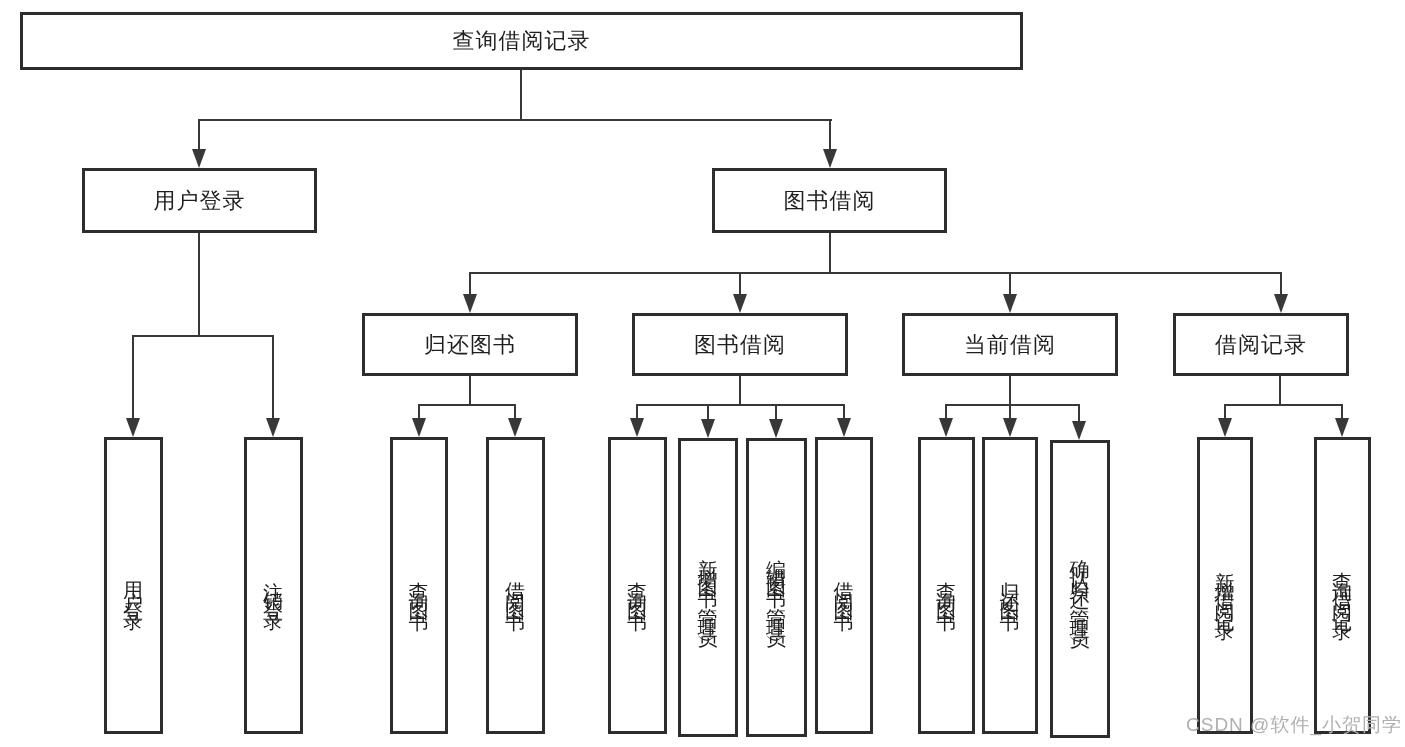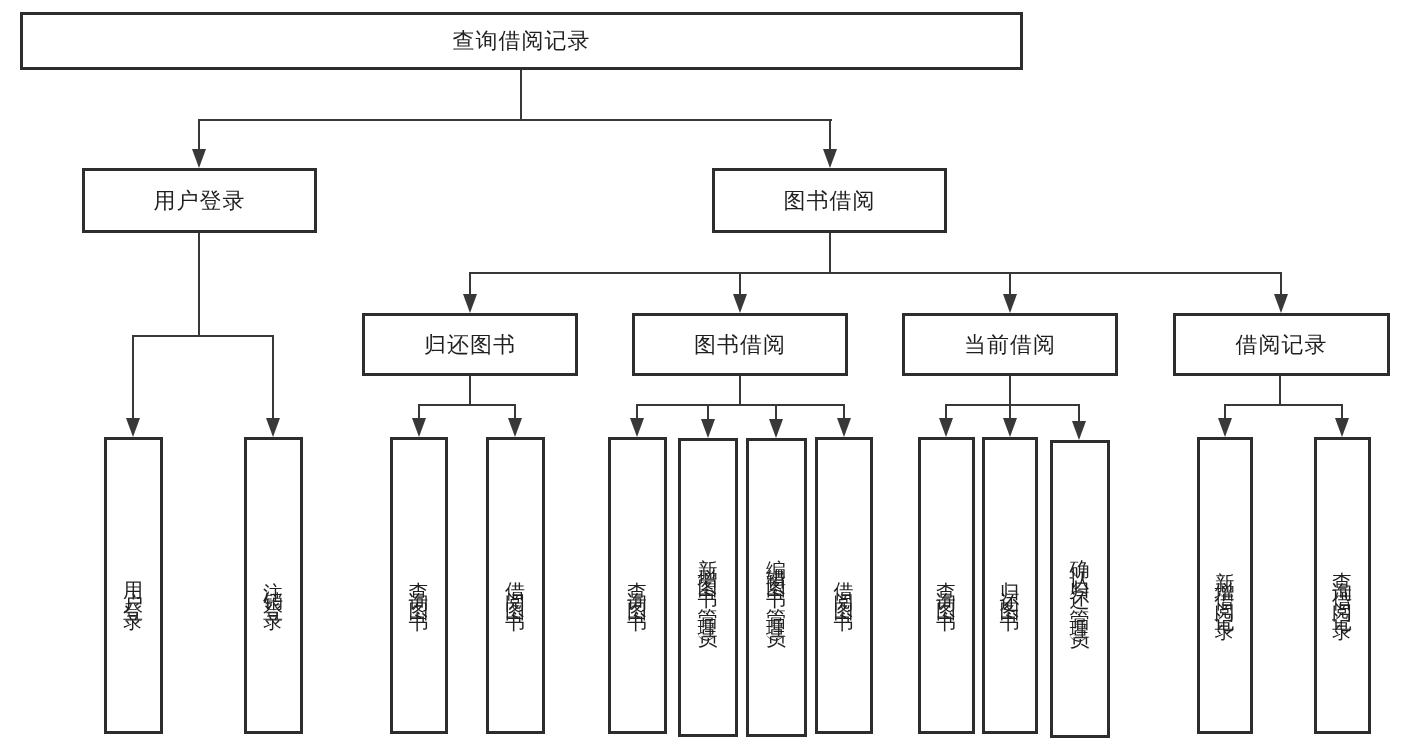--- a/index.html
+++ b/index.html
@@ -114,21 +114,21 @@
 
   <div class="node" style="left:362px; top:313px; width:216px; height:63px;">
     <span>归还图书</span>
   </div>
   <div class="node" style="left:902px; top:313px; width:216px; height:63px;">
     <span>当前借阅</span>
   </div>
   <div class="node" style="left:632px; top:313px; width:216px; height:63px;">
     <span>图书借阅</span>
   </div>
-  <div class="node" style="left:1173px; top:313px; width:217px; height:63px;">
+  <div class="node" style="left:1173px; top:313px; width:176px; height:63px;">
     <span>借阅记录</span>
   </div>
 
   <div class="vline" style="left:469px; top:376px; width:2px; height:30px;"></div>
   <div class="hline" style="left:418px; top:404px; width:98px; height:2px;"></div>
   <div class="vline" style="left:418px; top:404px; width:2px; height:17px;"></div>
   <div class="arrow" style="left:412px; top:418px;"></div>
   <div class="vline" style="left:514px; top:404px; width:2px; height:17px;"></div>
   <div class="arrow" style="left:508px; top:418px;"></div>
 
@@ -196,14 +196,15 @@
     <span>确认归还（管理员）</span>
   </div>
 
   <div class="vnode" style="left:1197px; top:437px; width:56px; height:297px;">
     <span>新增借阅记录</span>
   </div>
   <div class="vnode" style="left:1314px; top:437px; width:57px; height:297px;">
     <span>查询借阅记录</span>
   </div>
 
+  <div class="watermark">CSDN @软件_小贺同学</div>
 
 </div>
 
 </body></html>

